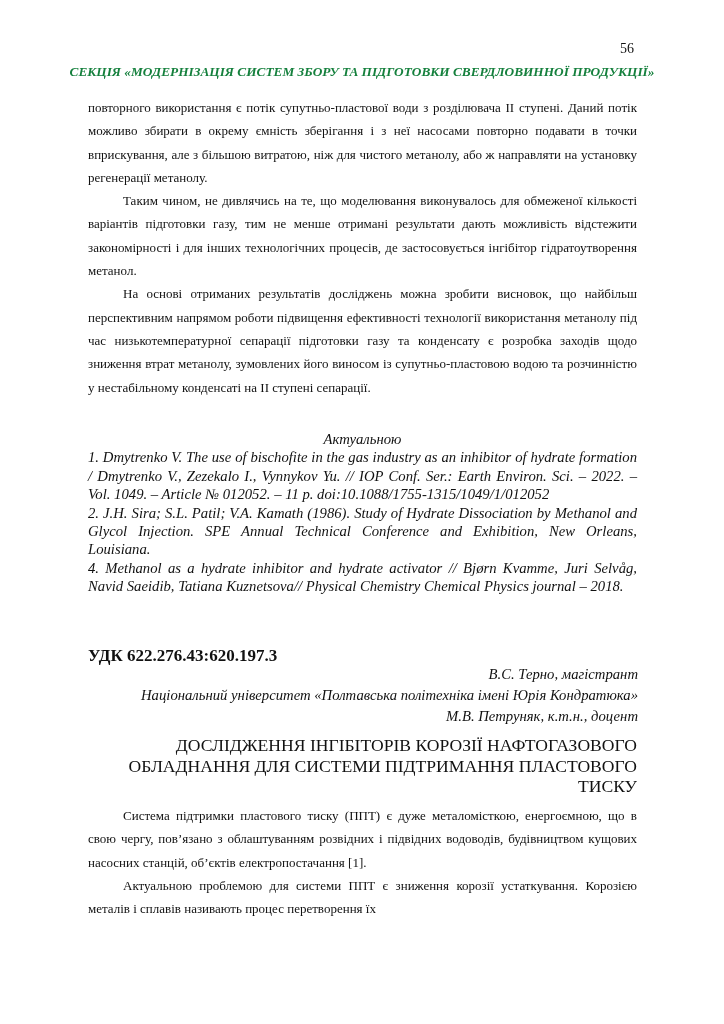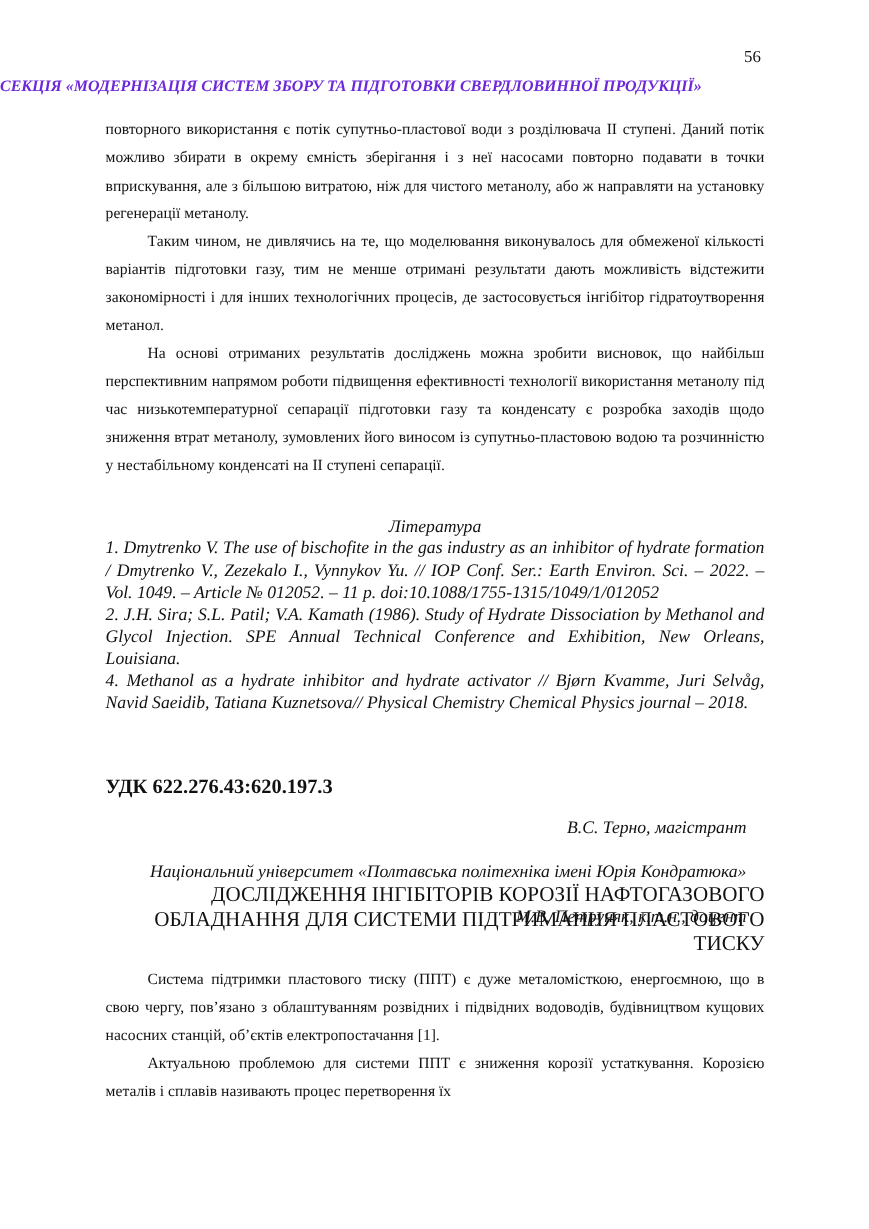--- a/index.html
+++ b/index.html
@@ -19,25 +19,25 @@
       position: absolute;
       top: 41px;
       right: 90px;
       font-size: 14px;
     }
     .section-header {
       position: absolute;
       top: 64px;
       left: 0;
       width: 724px;
-      text-align: left;
+      text-align: center;
       font-size: 13.3px;
       font-weight: bold;
       font-style: italic;
-      color: #6d28d9;
+      color: #15803d;
       letter-spacing: 0px;
     }
     .body-text {
       position: absolute;
       left: 88px;
       width: 549px;
       font-size: 13px;
       line-height: 23.3px;
       text-align: justify;
     }
@@ -74,21 +74,21 @@
     }
     .authors {
       position: absolute;
       right: 86px;
       top: 664px;
       text-align: right;
       font-size: 14.7px;
       font-style: italic;
       line-height: 20.8px;
     }
-    .authors p { margin: 16px; }
+    .authors p { margin: 0; }
     .title {
       position: absolute;
       left: 88px;
       width: 549px;
       top: 735px;
       text-align: right;
       font-size: 17.6px;
       font-weight: normal;
       line-height: 20.5px;
     }
@@ -100,21 +100,21 @@
 <div class="page-number">56</div>
 <div class="section-header">СЕКЦІЯ «МОДЕРНІЗАЦІЯ СИСТЕМ ЗБОРУ ТА ПІДГОТОВКИ СВЕРДЛОВИННОЇ ПРОДУКЦІЇ»</div>
 
 <div id="block1" class="body-text">
   <p>повторного використання є потік супутньо-пластової води з розділювача ІІ ступені. Даний потік можливо збирати в окрему ємність зберігання і з неї насосами повторно подавати в точки вприскування, але з більшою витратою, ніж для чистого метанолу, або ж направляти на установку регенерації метанолу.</p>
   <p class="indent">Таким чином, не дивлячись на те, що моделювання виконувалось для обмеженої кількості варіантів підготовки газу, тим не менше отримані результати дають можливість відстежити закономірності і для інших технологічних процесів, де застосовується інгібітор гідратоутворення метанол.</p>
   <p class="indent">На основі отриманих результатів досліджень можна зробити висновок, що найбільш перспективним напрямом роботи підвищення ефективності технології використання метанолу під час низькотемпературної сепарації підготовки газу та конденсату є розробка заходів щодо зниження втрат метанолу, зумовлених його виносом із супутньо-пластовою водою та розчинністю у нестабільному конденсаті на ІІ ступені сепарації.</p>
 </div>
 
 <div class="refs">
-  <p class="refs-title">Література</p>
+  <p class="refs-title">Актуальною</p>
   <p>1. Dmytrenko V. The use of bischofite in the gas industry as an inhibitor of hydrate formation / Dmytrenko V., Zezekalo I., Vynnykov Yu. // IOP Conf. Ser.: Earth Environ. Sci. – 2022. – Vol. 1049. – Article № 012052. – 11 p. doi:10.1088/1755-1315/1049/1/012052</p>
   <p>2. J.H. Sira; S.L. Patil; V.A. Kamath (1986). Study of Hydrate Dissociation by Methanol and Glycol Injection. SPE Annual Technical Conference and Exhibition, New Orleans, Louisiana.</p>
   <p>4.  Methanol as a hydrate inhibitor and hydrate activator // Bjørn Kvamme, Juri Selvåg, Navid Saeidib, Tatiana Kuznetsova// Physical Chemistry Chemical Physics journal – 2018.</p>
 </div>
 
 <div class="udk">УДК 622.276.43:620.197.3</div>
 
 <div class="authors">
   <p>В.С. Терно, магістрант</p>
   <p>Національний університет «Полтавська політехніка імені Юрія Кондратюка»</p>

